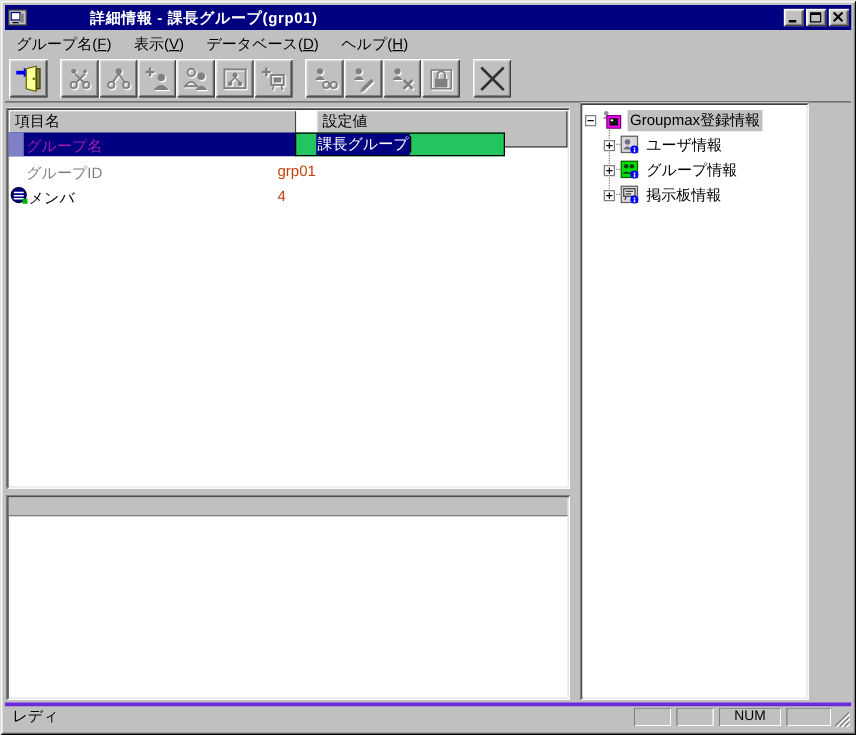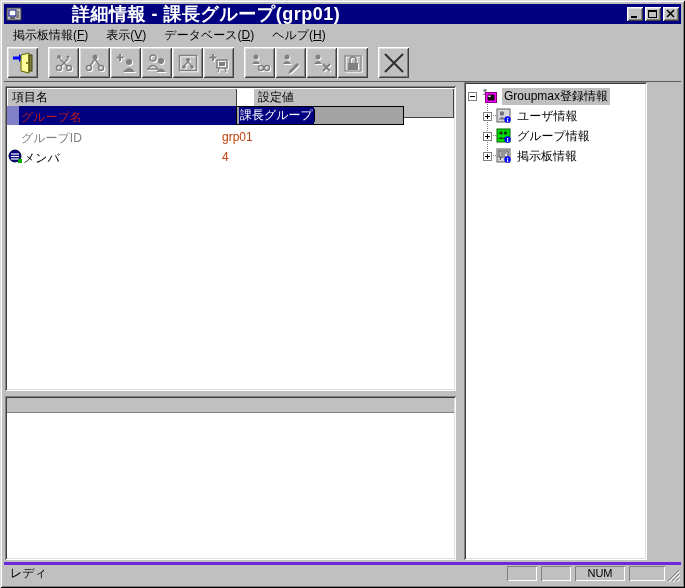--- a/index.html
+++ b/index.html
@@ -7,21 +7,21 @@
   .window{
     position:relative;width:685px;height:588px;background:#c0c0c0;
     box-shadow:inset 1px 1px 0 #dfdfdf, inset -1px -1px 0 #000,
                inset 2px 2px 0 #ffffff, inset -2px -2px 0 #808080;
   }
   
   .titlebar{
     position:absolute;left:4px;top:4px;right:4px;height:20px;
     background:#000080;display:flex;align-items:center;padding:0 2px;
   }
-  .titlebar .title-text{color:#fff;font-size:18px;font-weight:bold;margin-left:4px;
+  .titlebar .title-text{color:#fff;font-size:12px;font-weight:bold;margin-left:4px;
     white-space:nowrap;letter-spacing:0.5px;padding-left:46px;}
   .tb-btns{margin-left:auto;display:flex;gap:2px;}
   .tbtn{
     width:16px;height:14px;background:#c0c0c0;border:none;padding:0;
     box-shadow:inset 1px 1px 0 #ffffff, inset -1px -1px 0 #404040,
                inset 2px 2px 0 #dfdfdf, inset -2px -2px 0 #808080;
     display:flex;align-items:center;justify-content:center;
   }
   .app-icon16{width:16px;height:16px;display:block;}
   
@@ -59,25 +59,25 @@
     box-shadow:inset 1px 1px 0 #ffffff, inset -1px -1px 0 #404040;
     overflow:hidden;white-space:nowrap;
   }
   .hcell.c1{width:230px;}
   .hcell.c2{flex:1;margin-left:16px;}
   .lrow{position:absolute;left:0;right:0;height:20px;font-size:12px;}
   .lrow .lbl{position:absolute;left:14px;top:3px;white-space:nowrap;}
   .lrow .val{position:absolute;left:215px;top:3px;white-space:nowrap;color:#c2410c;}
   .row-sel-bg{position:absolute;left:0;top:0;width:230px;height:19px;background:#000080;}
   .sel-iconbox{position:absolute;left:0;top:0;width:12px;height:19px;background:#8080c8;}
-  .lbl.on-sel{color:#b91c1c;}
+  .lbl.on-sel{color:#a21caf;}
   .lbl.muted{color:#808080;}
   .editbox{
-    position:absolute;left:229px;top:0;width:168px;height:19px;background:#a3a3a3;
-    border:1px solid #000;display:flex;align-items:center;padding-left:2px;
+    position:absolute;left:229px;top:0;width:168px;height:19px;background:#22c55e;
+    border:1px solid #000;display:flex;align-items:center;padding-left:16px;
   }
   .editbox .seltext{background:#000080;color:#fff;font-size:12px;white-space:nowrap;padding:0 1px;}
   .caret{display:inline-block;width:1px;height:13px;background:#000;margin-left:0;}
   .row-icon{position:absolute;left:1px;top:2px;}
   
   .bottom-pane{position:absolute;left:5px;top:396px;width:451px;height:164px;overflow:hidden;}
   .band{position:absolute;left:2px;top:2px;right:2px;height:15px;background:#c0c0c0;border-bottom:1px solid #808080;}
   
   .tree-pane{position:absolute;left:464px;top:82px;width:183px;height:478px;overflow:hidden;}
   .tree-inner{position:absolute;left:2px;top:2px;right:2px;bottom:2px;background:#fff;font-size:12px;}
@@ -135,21 +135,21 @@
       </button>
       <button class="tbtn">
         <svg width="10" height="10" viewBox="0 0 10 10">
             <path d="M1 1 L8 8 M8 1 L1 8" stroke="#000" stroke-width="1.6"></path>
           </svg>
       </button>
     </span>
   </div>
 
   <div class="menubar">
-    <span class="menu-item"><span>掲示板情報(</span><u>F</u><span>)</span></span>
+    <span class="menu-item"><span>グループ名(</span><u>F</u><span>)</span></span>
     <span class="menu-item"><span>表示(</span><u>V</u><span>)</span></span>
     <span class="menu-item"><span>データベース(</span><u>D</u><span>)</span></span>
     <span class="menu-item"><span>ヘルプ(</span><u>H</u><span>)</span></span>
   </div>
 
   <div class="toolbar">
     <button class="toolbtn">
       <svg width="24" height="24" viewBox="0 0 24 24">
         <path d="M2 7 L9 7" stroke="#0000ff" stroke-width="3"></path>
         <path d="M8 3 L13 7 L8 11 Z" fill="#0000ff"></path>

